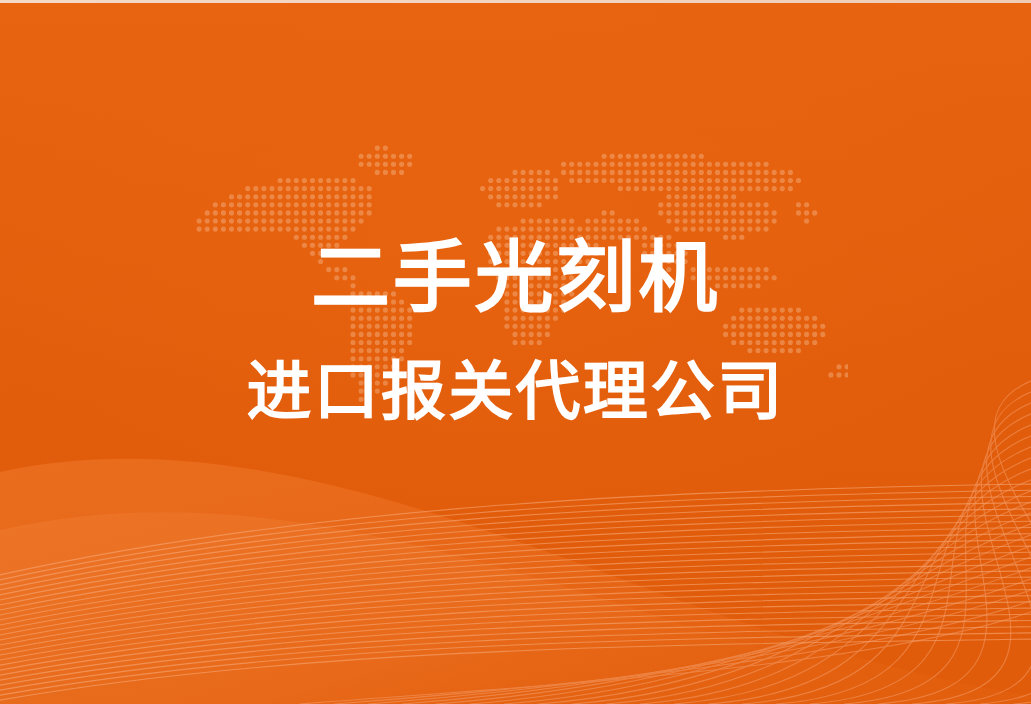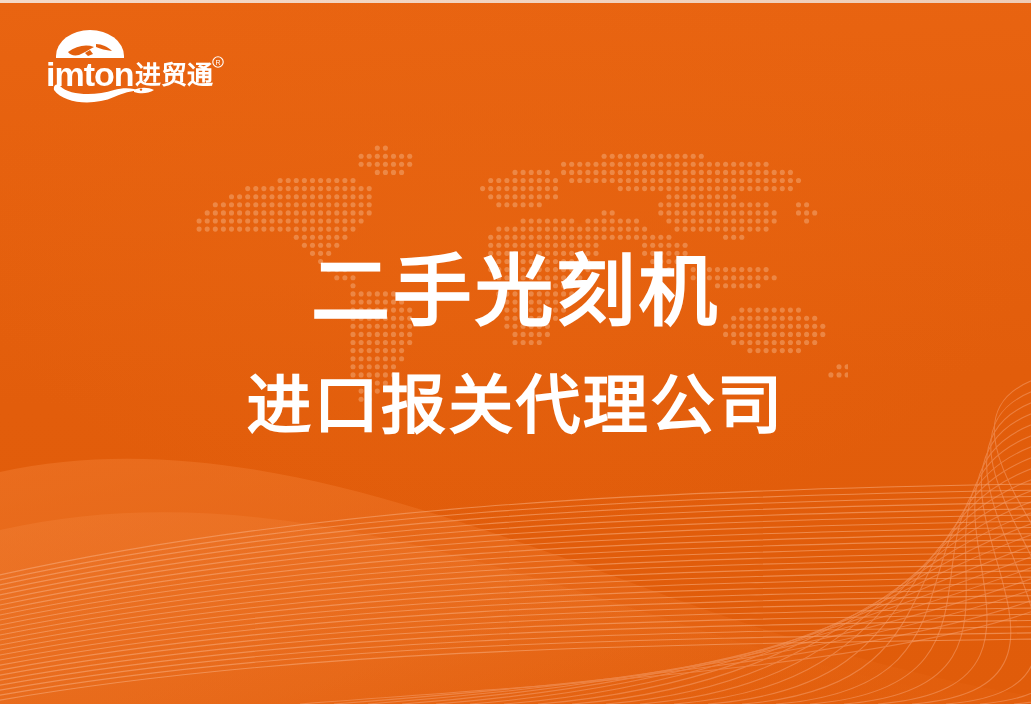--- a/index.html
+++ b/index.html
@@ -81,21 +81,20 @@
   
   .headline {
     position: absolute;
     left: 0;
     top: 238px;
     width: 1031px;
     text-align: center;
     color: #ffffff;
     line-height: 1.0;
     user-select: none;
-    margin-top: 14px;
   }
   .headline .line {
     display: block;
     font-weight: 700;
     letter-spacing: 0.035em;
   }
   .headline .line-1 {
     font-size: 79px;
     margin-bottom: 42px;
   }
@@ -973,44 +972,19 @@
           <path d="M844.0,340 C1074.0,322.0 876.0,128.0 1036,70.0"></path>
           <path d="M878.0,340 C1108.0,322.0 876.0,117.0 1036,59.0"></path>
           <path d="M912.0,340 C1142.0,322.0 876.0,106.0 1036,48.0"></path>
           <path d="M946.0,340 C1176.0,322.0 876.0,95.0 1036,37.0"></path>
           <path d="M980.0,340 C1210.0,322.0 876.0,84.0 1036,26.0"></path>
           <path d="M1014.0,340 C1244.0,322.0 876.0,73.0 1036,15.0"></path>
         </g>
     </svg>
   </div>
 
-  <div class="logo">
-    <svg viewBox="0 0 190 76" aria-hidden="true">
-
-      <g>
-        <path d="M18 28 A34 26 0 0 1 86 28 L86 30 L18 30 Z" fill="#ffffff"></path>
-        <path d="M30 24 C38 18 48 16 56 19 C50 22 46 25 41 27 C36 28 32 27 30 24 Z" fill="#e4600d"></path>
-        <path d="M58 16 C64 16 70 19 74 23 C68 22 62 21 58 19 Z" fill="#e4600d"></path>
-        <path d="M47 25 L52 22 L55 26 L50 28 Z" fill="#e4600d"></path>
-      </g>
-
-      <text x="8" y="58" font-family="'Liberation Sans','DejaVu Sans',sans-serif" font-size="34" font-weight="700" fill="#ffffff" letter-spacing="-1">imton</text>
-
-      <text x="97" y="56" font-family="'Liberation Sans','DejaVu Sans',sans-serif" font-size="26" font-weight="700" fill="#ffffff" letter-spacing="0">进贸通</text>
-
-      <circle cx="180" cy="34" r="5.2" fill="none" stroke="#ffffff" stroke-width="1.1"></circle>
-      <text x="180" y="37.4" text-anchor="middle" font-family="'Liberation Sans','DejaVu Sans',sans-serif" font-size="7" fill="#ffffff">R</text>
-
-      <g fill="#ffffff">
-        <path d="M16 62 C26 76 56 78 76 69 C88 64 96 62 102 63 C96 60 86 59 76 62
-                 C58 68 32 68 22 58 C19 55 15 57 16 62 Z"></path>
-        <path d="M96 62 C102 59 110 59 116 62 C110 66 102 66 96 64 Z"></path>
-        <circle cx="103" cy="61.6" r="1.2" fill="#e4600d"></circle>
-      </g>
-    </svg>
-  </div>
 
   <div class="headline">
     <span class="line line-1">二手光刻机</span>
     <span class="line line-2">进口报关代理公司</span>
   </div>
 
 </div>
 
 </body></html>

